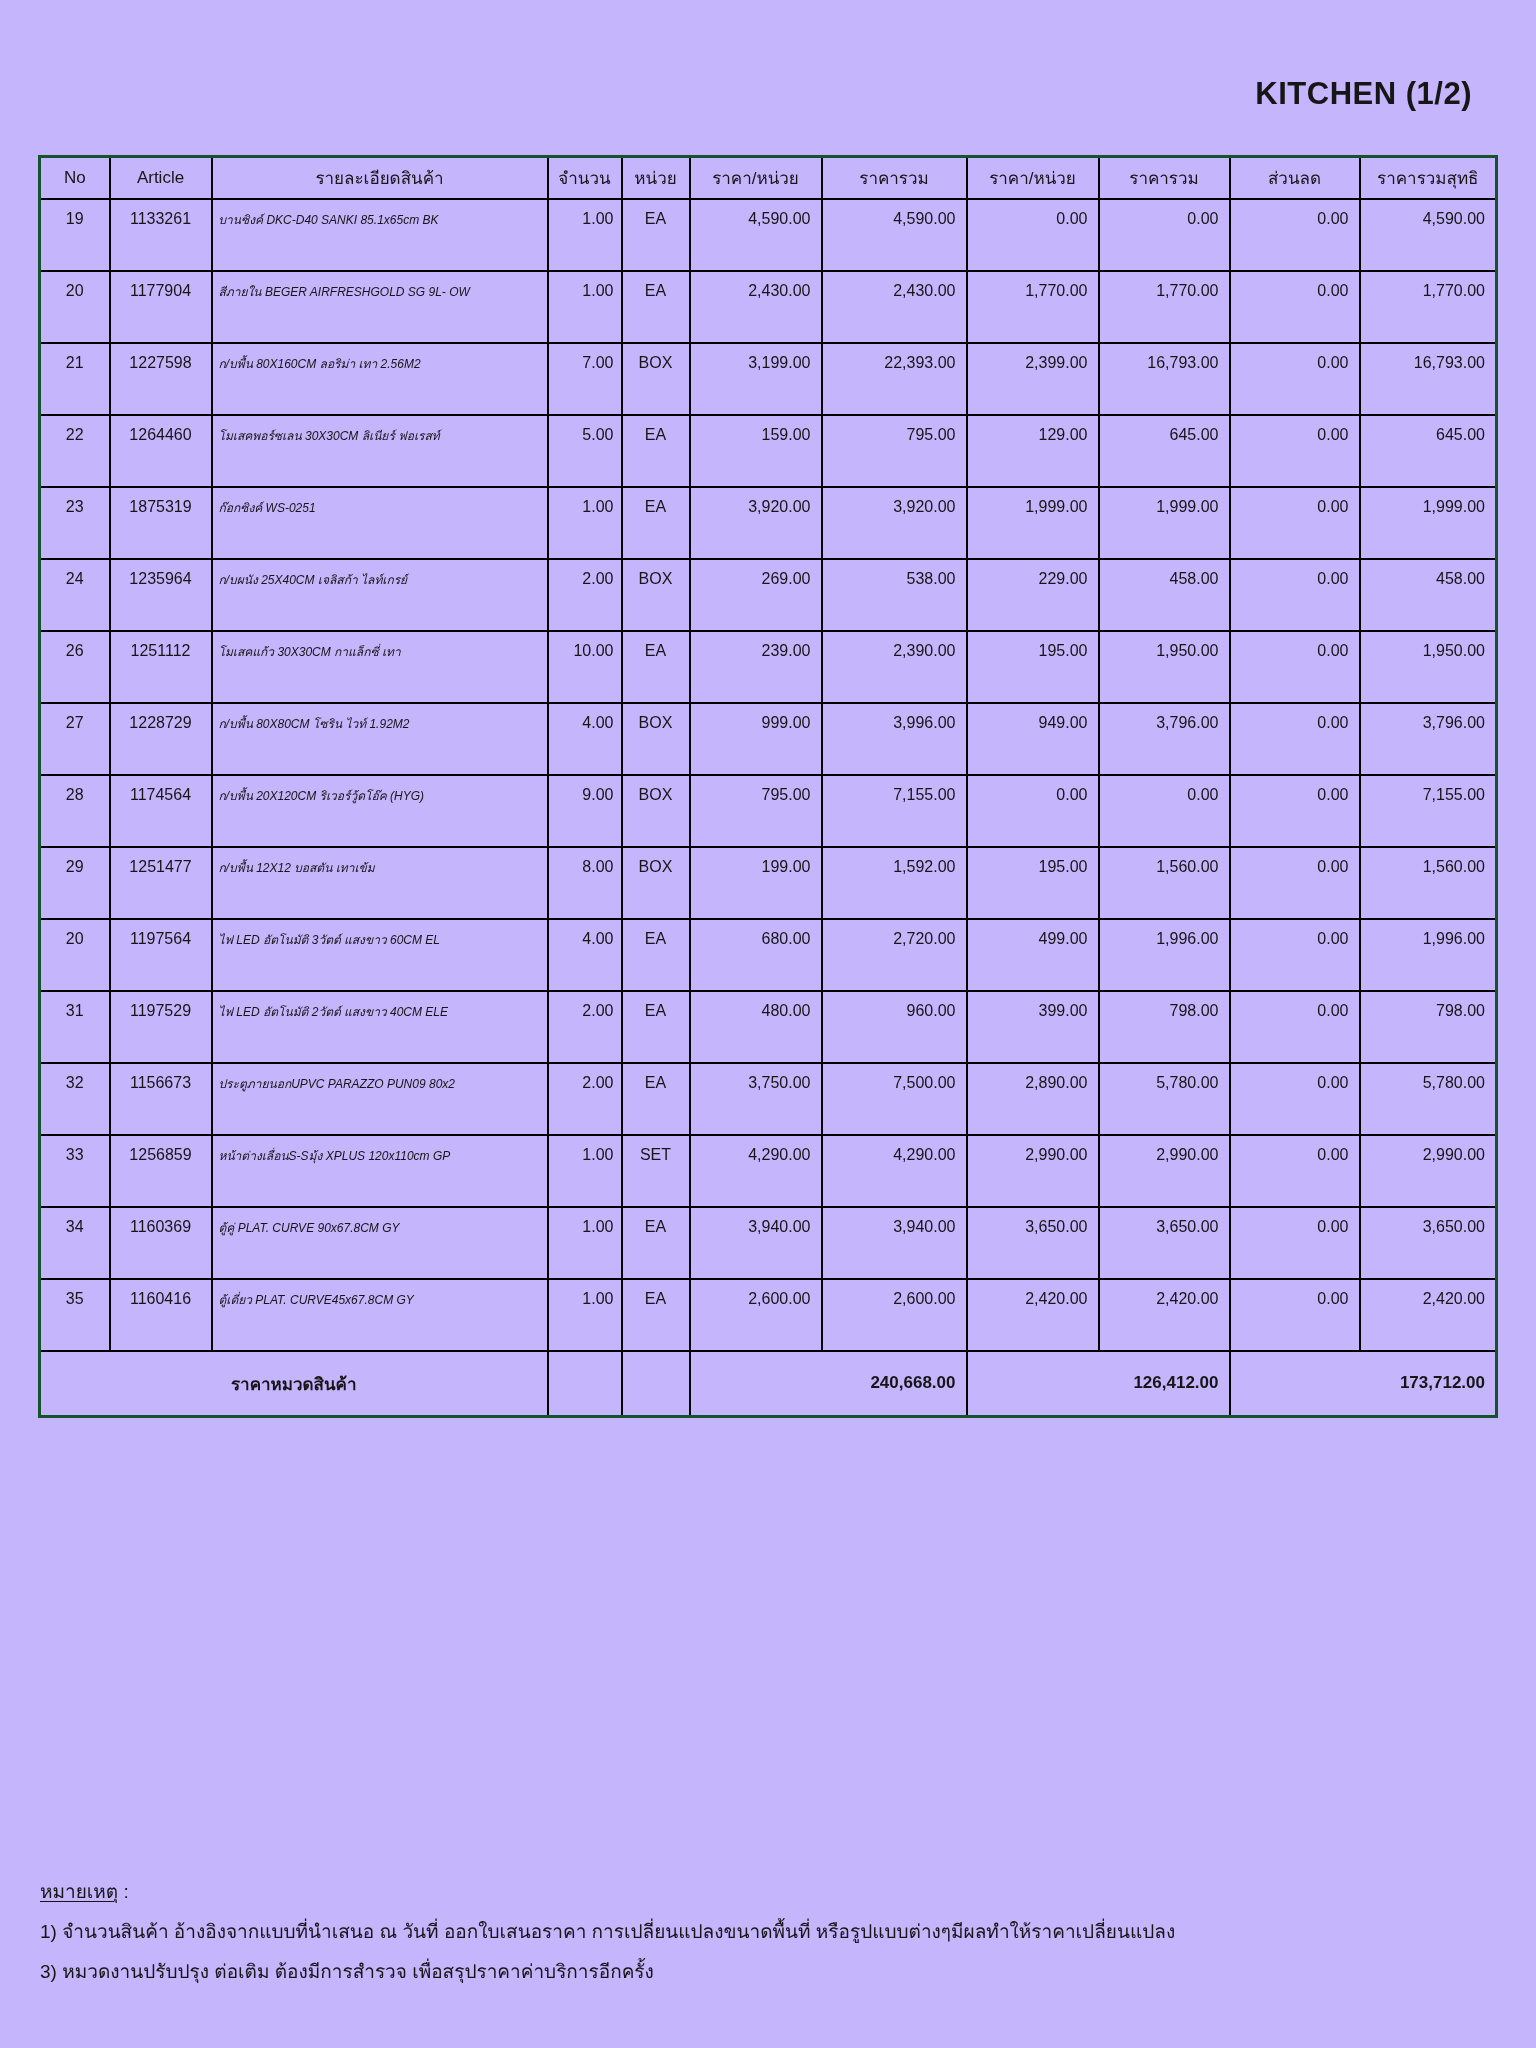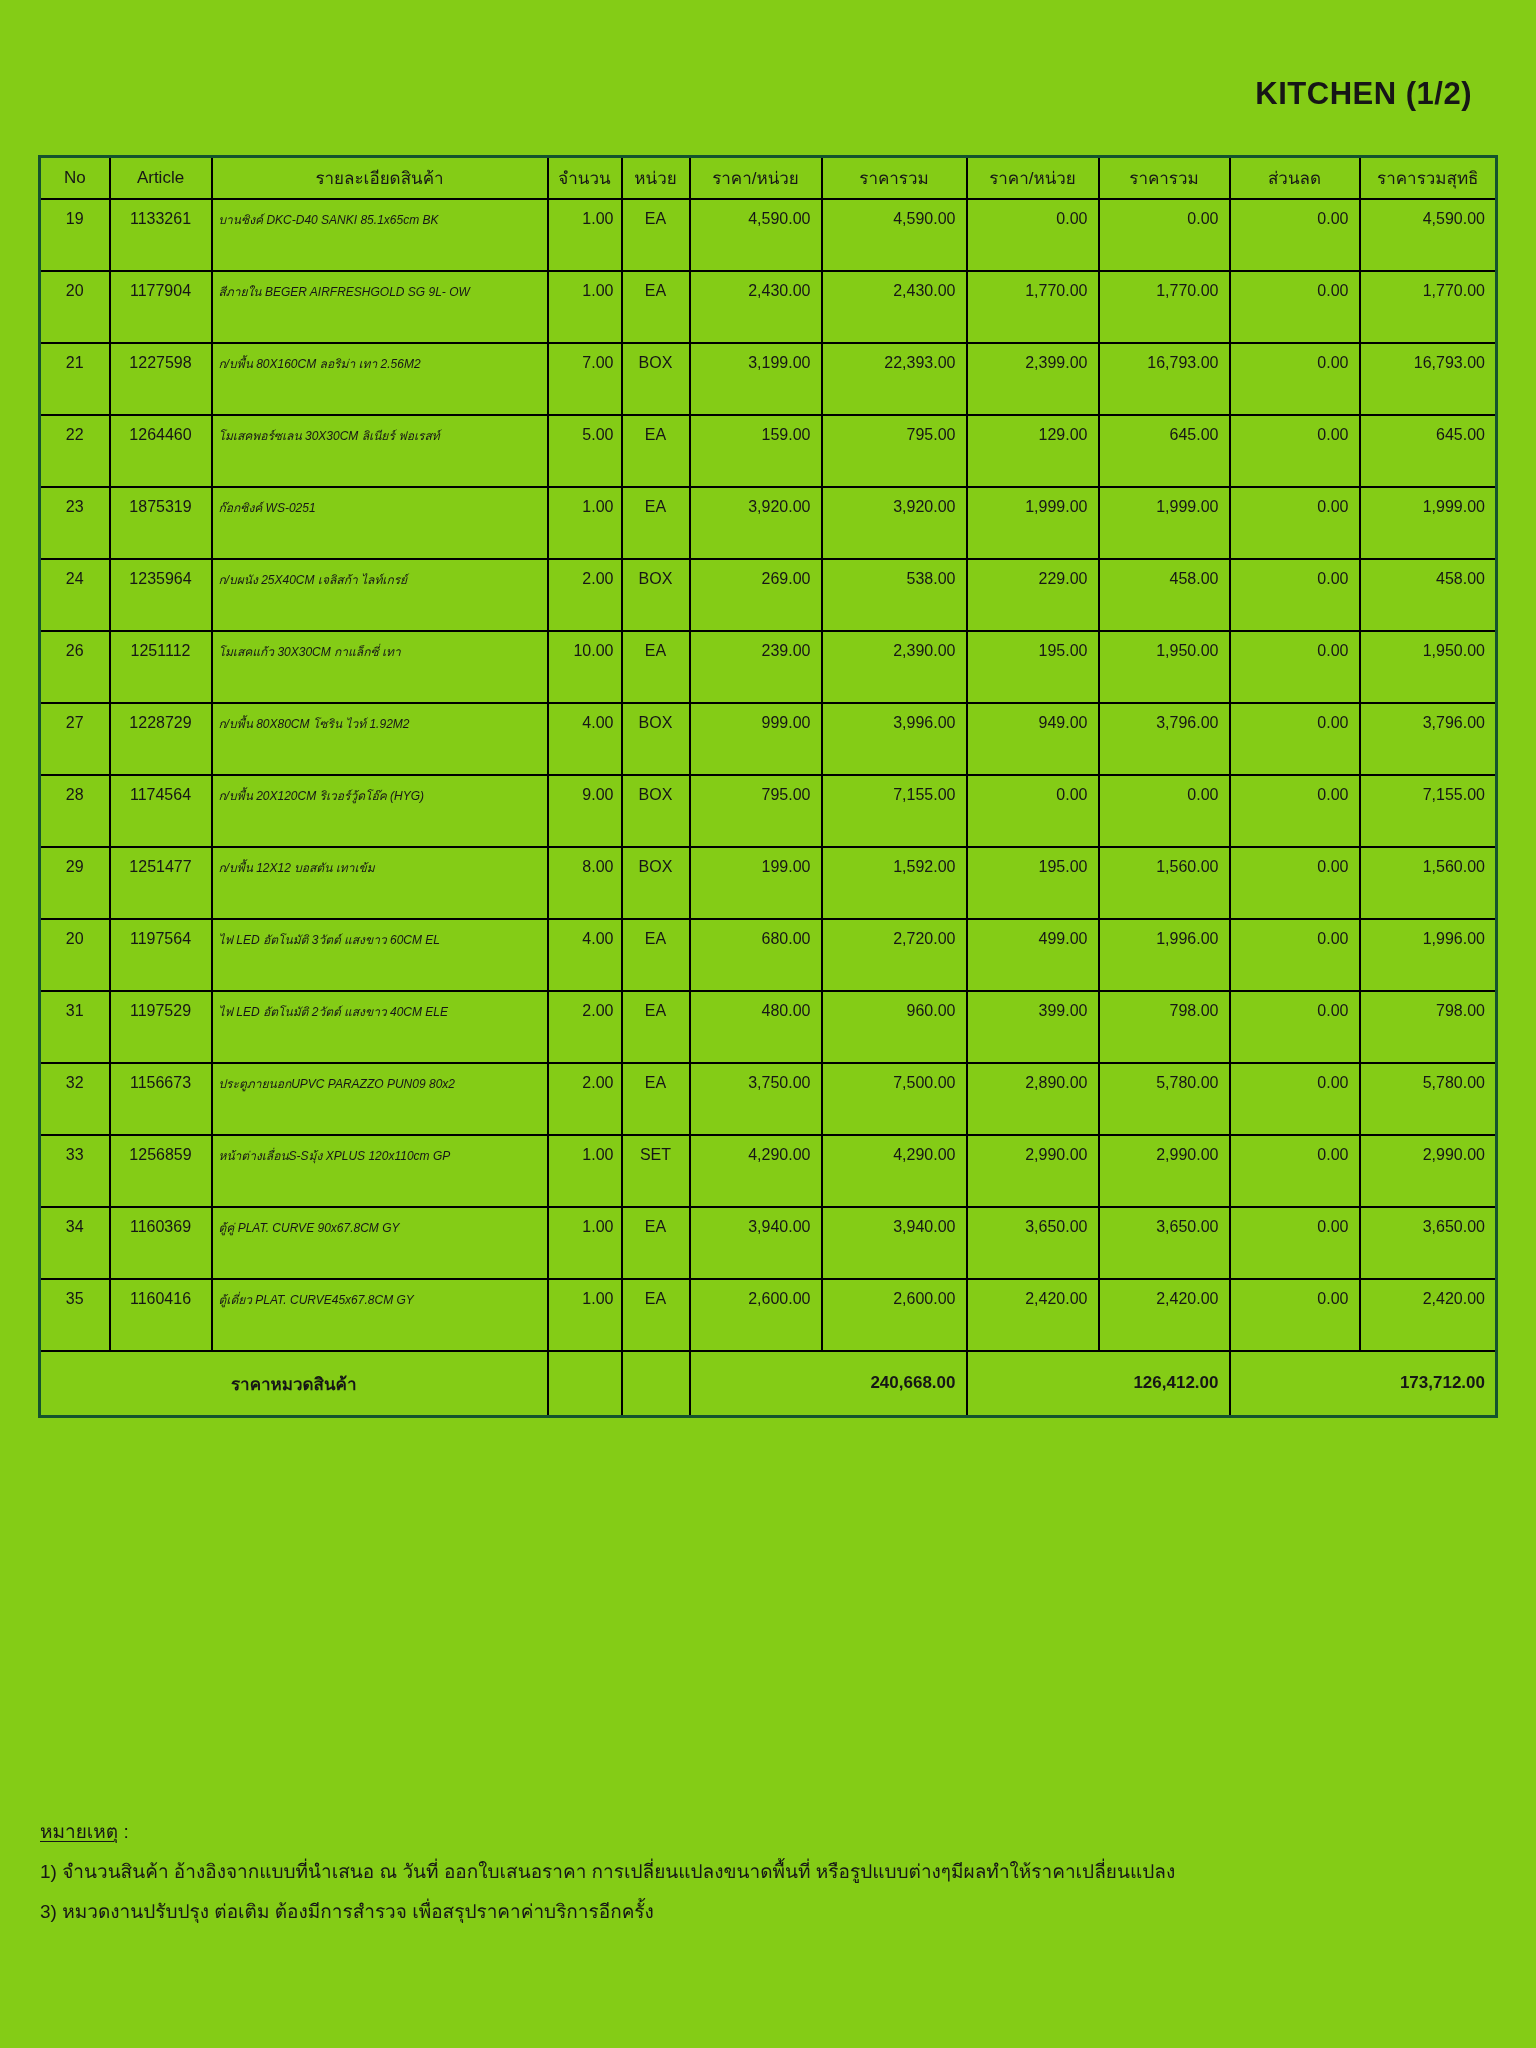--- a/index.html
+++ b/index.html
@@ -1,36 +1,36 @@
 <!DOCTYPE html>
 <html><head>
 <meta charset="utf-8">
 <style>
   * { margin:0; padding:0; box-sizing:border-box; }
   html,body { width:1536px; height:2048px; background:#ffffff; font-family:"Liberation Sans", sans-serif; color:#161616; }
-  #page { position:relative; width:1536px; height:2048px; background:#84cc16; overflow:hidden; }
+  #page { position:relative; width:1536px; height:2048px; background:#c4b5fd; overflow:hidden; }
 
   .title { position:absolute; top:76px; right:64px; font-size:31px; font-weight:bold; letter-spacing:0.5px; }
 
   table.doc { position:absolute; top:155px; left:38px; width:1459px; border-collapse:collapse; table-layout:fixed; }
   table.doc th, table.doc td { border:2px solid #000; overflow:hidden; }
   table.doc { border:3px solid #14532d; }
 
   thead th { height:42px; font-weight:normal; font-size:17px; text-align:center; vertical-align:middle; white-space:nowrap; }
 
   tbody td { height:72px; vertical-align:top; padding-top:10px; font-size:16px; white-space:nowrap; }
   td.ctr  { text-align:center; }
   td.num  { text-align:right; padding-right:10px; }
   td.qty  { padding-right:7px; }
   td.desc { text-align:left; padding-left:6px; font-size:12px;font-style:italic; }
 
   tr.total td { height:66px; vertical-align:middle; padding-top:0; font-weight:bold; font-size:17px; }
   tr.total td.lbl { text-align:center; }
 
-  .notes { position:absolute; left:40px; top:1812px; font-size:19px; line-height:40px; }
+  .notes { position:absolute; left:40px; top:1872px; font-size:19px; line-height:40px; }
   .notes .hd u { text-underline-offset:3px; }
 </style>
 </head>
 <body>
 
 <div id="page">
 
   <div class="title">KITCHEN (1/2)</div>
 
   <table class="doc">

